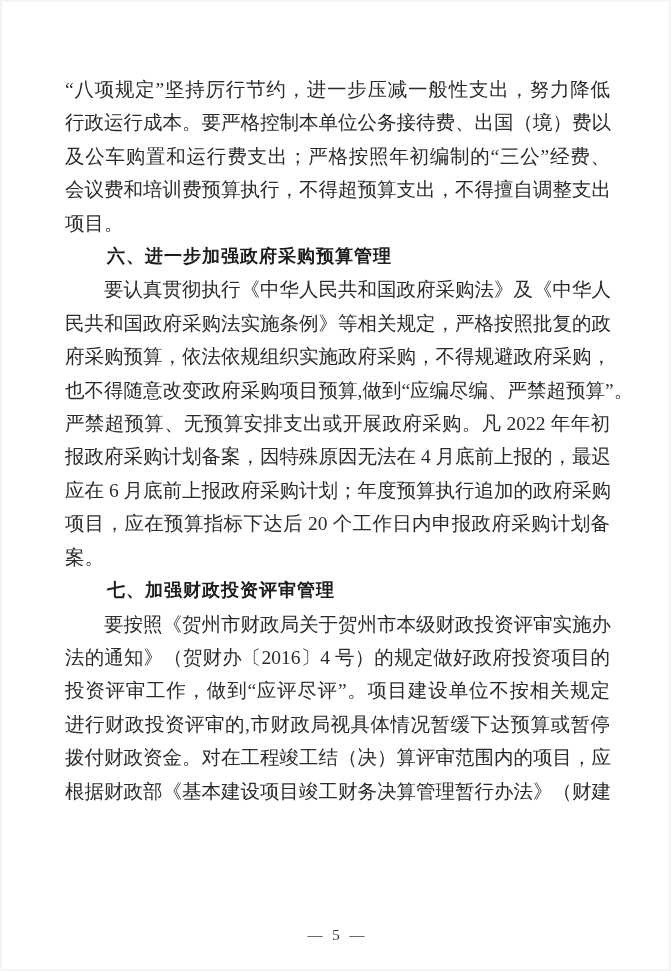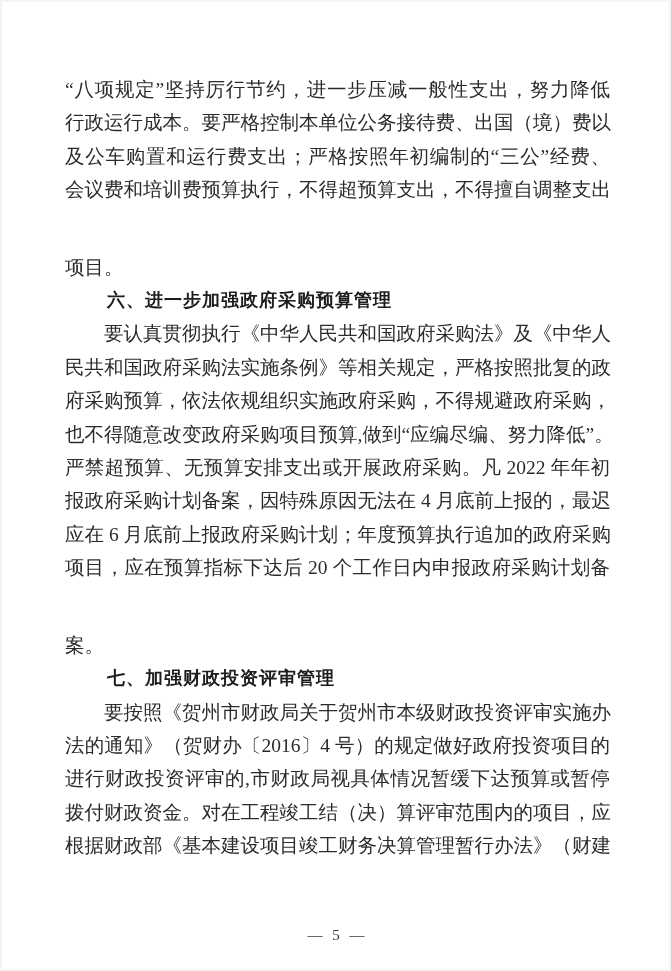--- a/index.html
+++ b/index.html
@@ -28,21 +28,20 @@
     line-height: 33.4px;
     color: #2b2b2b;
     text-align: justify;
     text-align-last: justify;
     text-justify: inter-ideograph;
     white-space: nowrap;
   }
   .line.line-end {
     text-align-last: left;
     white-space: normal;
-    margin-top: 44px;
   }
   .line.line-indent {
     padding-left: 39px;
   }
   .heading {
     font-family: "Liberation Sans", "DejaVu Sans", sans-serif;
     font-weight: 700;
     font-size: 18px;
     line-height: 33.4px;
     color: #1d1d1d;
@@ -68,27 +67,28 @@
   <div class="text-block" id="document-content">
       <div class="line">“八项规定”坚持厉行节约，进一步压减一般性支出，努力降低</div>
       <div class="line">行政运行成本。要严格控制本单位公务接待费、出国（境）费以</div>
       <div class="line">及公车购置和运行费支出；严格按照年初编制的“三公”经费、</div>
       <div class="line">会议费和培训费预算执行，不得超预算支出，不得擅自调整支出</div>
       <div class="line line-end">项目。</div>
       <div class="heading">六、进一步加强政府采购预算管理</div>
       <div class="line line-indent">要认真贯彻执行《中华人民共和国政府采购法》及《中华人</div>
       <div class="line">民共和国政府采购法实施条例》等相关规定，严格按照批复的政</div>
       <div class="line">府采购预算，依法依规组织实施政府采购，不得规避政府采购，</div>
-      <div class="line">也不得随意改变政府采购项目预算,做到“应编尽编、努力降低”。</div>
+      <div class="line">也不得随意改变政府采购项目预算,做到“应编尽编、严禁超预算”。</div>
       <div class="line">严禁超预算、无预算安排支出或开展政府采购。凡 2022 年年初</div>
       <div class="line">报政府采购计划备案，因特殊原因无法在 4 月底前上报的，最迟</div>
       <div class="line">应在 6 月底前上报政府采购计划；年度预算执行追加的政府采购</div>
       <div class="line">项目，应在预算指标下达后 20 个工作日内申报政府采购计划备</div>
       <div class="line line-end">案。</div>
       <div class="heading">七、加强财政投资评审管理</div>
       <div class="line line-indent">要按照《贺州市财政局关于贺州市本级财政投资评审实施办</div>
       <div class="line">法的通知》（贺财办〔2016〕4 号）的规定做好政府投资项目的</div>
+      <div class="line">投资评审工作，做到“应评尽评”。项目建设单位不按相关规定</div>
       <div class="line">进行财政投资评审的,市财政局视具体情况暂缓下达预算或暂停</div>
       <div class="line">拨付财政资金。对在工程竣工结（决）算评审范围内的项目，应</div>
       <div class="line">根据财政部《基本建设项目竣工财务决算管理暂行办法》（财建</div>
     </div>
   <div class="footer">— 5 —</div>
 </div>
 
 </body></html>

